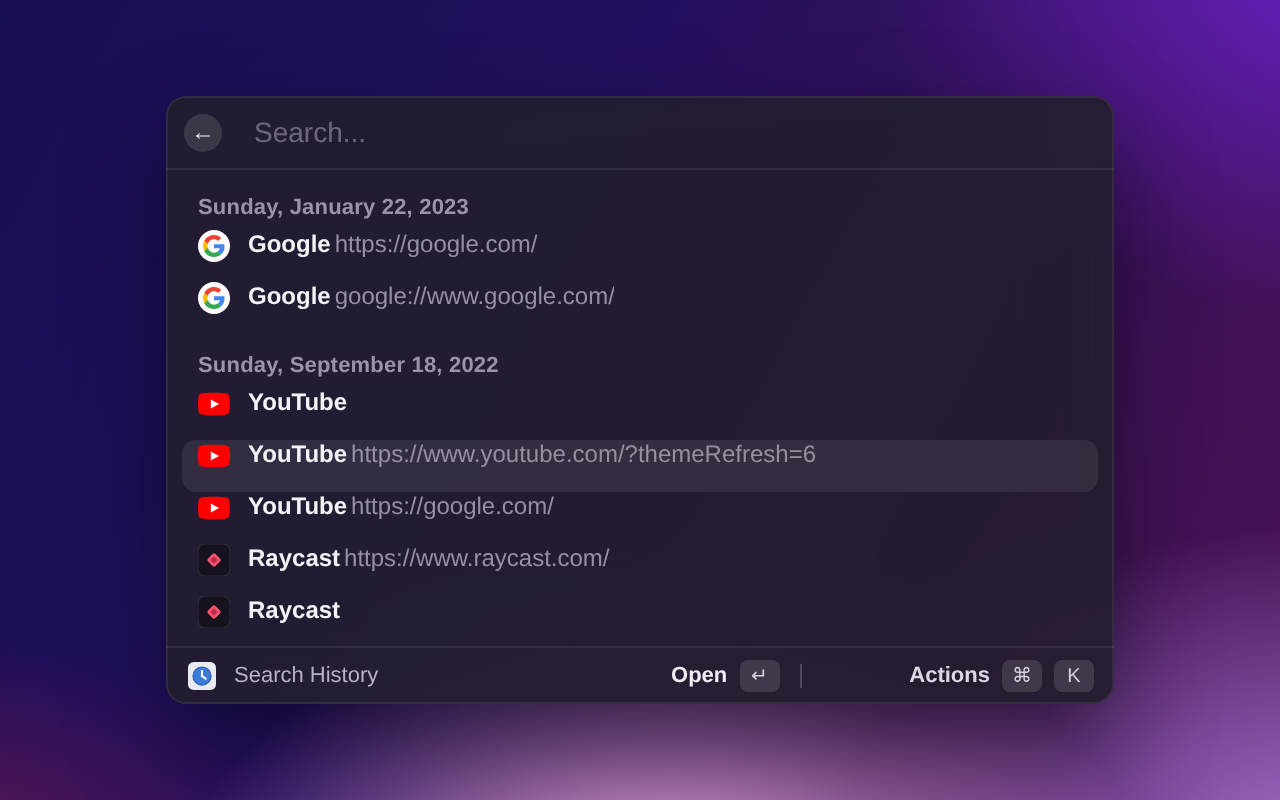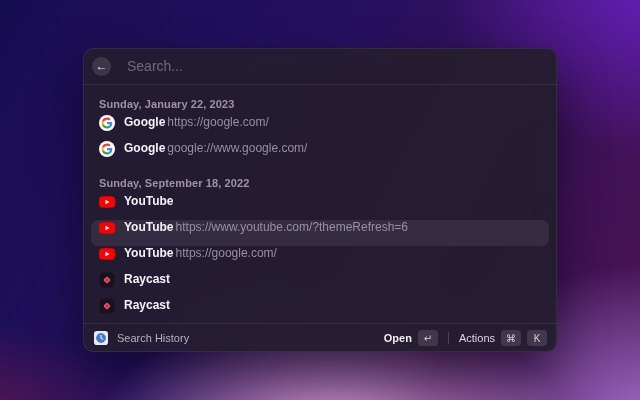--- a/index.html
+++ b/index.html
@@ -65,21 +65,21 @@
   
   .footer{
     height:28px;flex:0 0 28px;display:flex;align-items:center;
     padding:0 10px;border-top:1px solid rgba(255,255,255,0.08);
   }
   .footer-left{display:flex;align-items:center;gap:8px;flex:1;text-align:center;}
   .footer-app-name{font-size:11px;color:#b9b1c4;}
   .footer-right{display:flex;align-items:center;gap:7px;}
   .open-group,.actions-group{display:flex;align-items:center;gap:6px;cursor:pointer;}
   .footer-action-label{font-size:11px;font-weight:700;color:#f0edf4;}
-  .actions-group .footer-action-label{font-weight:400;color:#ddd7e4;}
+  .actions-group .footer-action-label{font-weight:700;color:#ddd7e4;margin-left:44px;}
   .key-badge{
     min-width:10px;height:16px;padding:0 5px;border-radius:4px;
     background:rgba(255,255,255,0.12);color:#d6d0de;
     font-size:10px;display:flex;align-items:center;justify-content:center;
   }
   .footer-divider{width:1px;height:12px;background:rgba(255,255,255,0.18);margin:0 3px;}
 </style>
 </head>
 <body>
 
@@ -157,20 +157,21 @@
       <div class="row">
         <span class="app-icon">
           <svg width="16" height="16" viewBox="0 0 16 16">
             <rect width="16" height="16" rx="3.6" fill="#16121e"></rect>
             <rect width="16" height="16" rx="3.6" fill="none" stroke="rgba(255,255,255,0.12)" stroke-width="0.5"></rect>
             <rect x="5.4" y="5.4" width="5.2" height="5.2" rx="1" transform="rotate(45 8 8)" fill="#ff5470"></rect>
             <rect x="6.6" y="6.6" width="2.8" height="2.8" rx="0.6" transform="rotate(45 8 8)" fill="#c12b4e"></rect>
           </svg>
         </span>
         <span class="row-name">Raycast</span>
+        <span class="row-url">https://www.raycast.com/</span>
       </div>
       <div class="row">
         <span class="app-icon">
           <svg width="16" height="16" viewBox="0 0 16 16">
             <rect width="16" height="16" rx="3.6" fill="#16121e"></rect>
             <rect width="16" height="16" rx="3.6" fill="none" stroke="rgba(255,255,255,0.12)" stroke-width="0.5"></rect>
             <rect x="5.4" y="5.4" width="5.2" height="5.2" rx="1" transform="rotate(45 8 8)" fill="#ff5470"></rect>
             <rect x="6.6" y="6.6" width="2.8" height="2.8" rx="0.6" transform="rotate(45 8 8)" fill="#c12b4e"></rect>
           </svg>
         </span>

